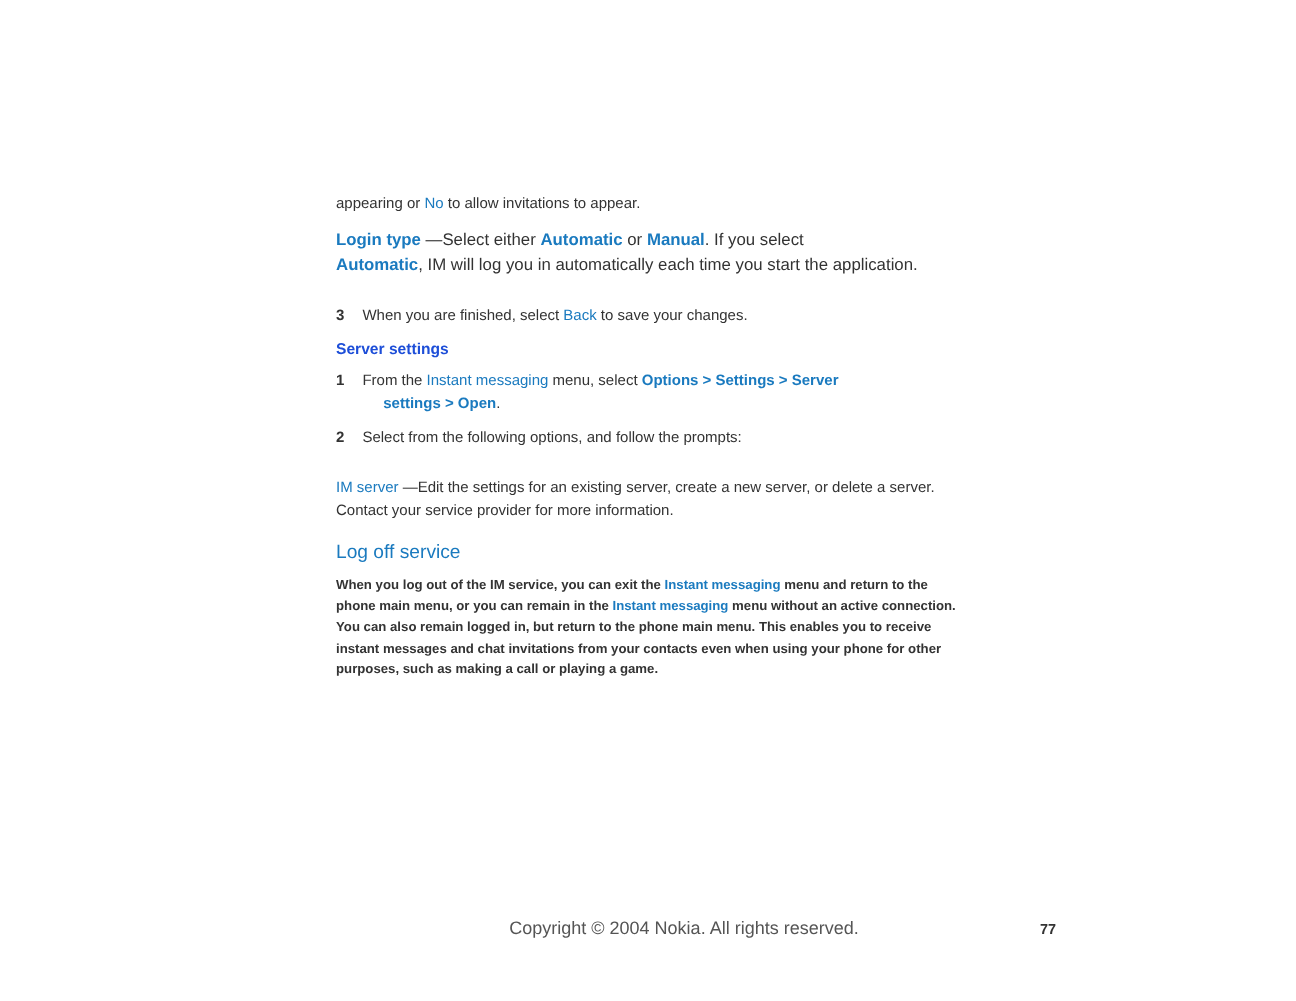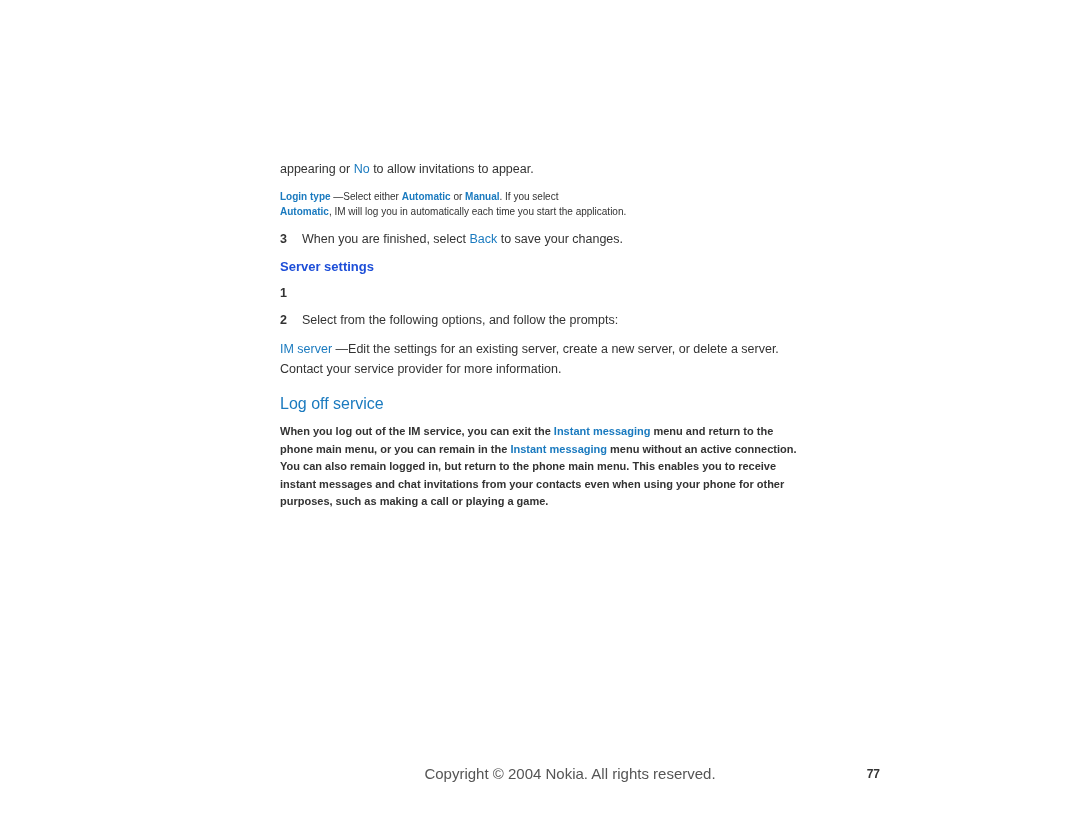--- a/index.html
+++ b/index.html
@@ -35,23 +35,23 @@
     }
 
     .intro-line {
       font-size: 12.5px;
       color: #333333;
       margin-bottom: 10px;
       line-height: 1.5;
     }
 
     .login-type-block {
-      margin-bottom: 10px;
+      margin-bottom: 22px;
       line-height: 1.55;
-      font-size: 10px;
+      font-size: 14px;
       color: #333333;
     }
 
     .blue-bold {
       color: #1a7abf;
       font-weight: bold;
     }
 
     .blue-link {
       color: #1a7abf;
@@ -93,21 +93,21 @@
       color: #333333;
       line-height: 1.55;
     }
 
     .options-path {
       color: #1a7abf;
       font-weight: bold;
     }
 
     .sub-bullet {
-      margin-top: 10px;
+      margin-top: 23px;
       margin-bottom: 6px;
       padding-left: 0px;
       font-size: 12.5px;
       color: #333333;
       line-height: 1.55;
     }
 
     .log-off-heading {
       color: #1a7abf;
       font-weight: normal;
@@ -167,20 +167,21 @@
     <div class="step-line">
       <span class="step-number">3</span>
       <span>When you are finished, select <span class="blue-link">Back</span> to save your changes.</span>
     </div>
 
     <div class="server-settings-heading">Server settings</div>
 
     <div class="step-block">
       <div class="step-block-inner">
         <span class="step-number">1</span>
+        <span>From the <span class="blue-link">Instant messaging</span> menu, select <span class="options-path">Options &gt; Settings &gt; Server<br>&nbsp;&nbsp;&nbsp;&nbsp;&nbsp;settings &gt; Open</span>.</span>
       </div>
     </div>
 
     <div class="step-block">
       <div class="step-block-inner">
         <span class="step-number">2</span>
         <span>Select from the following options, and follow the prompts:</span>
       </div>
     </div>
 

